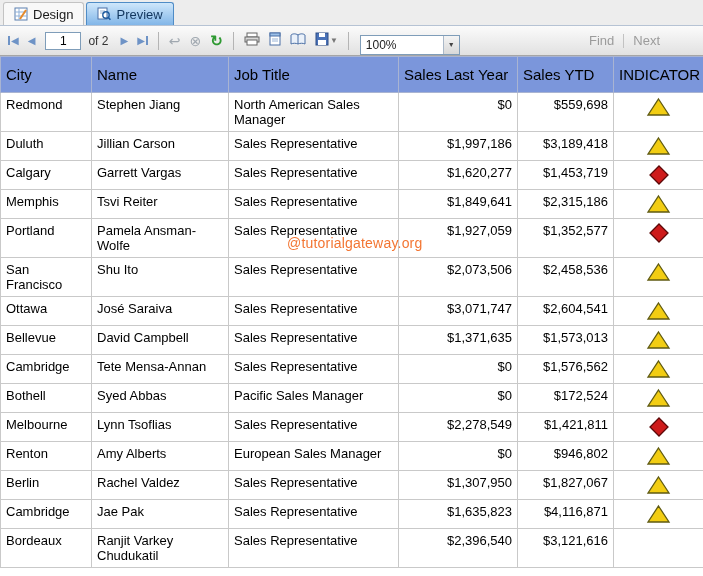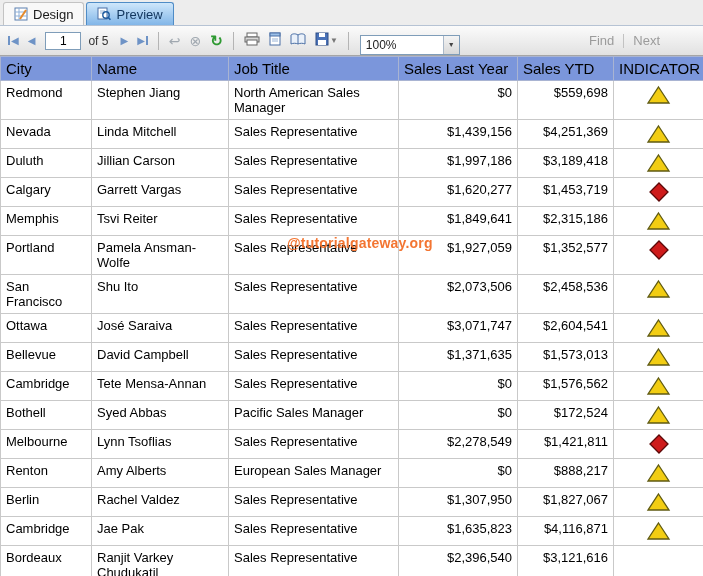--- a/index.html
+++ b/index.html
@@ -43,28 +43,28 @@
     border-left:1px solid #aab8c8;display:flex;align-items:center;justify-content:center;
     font-size:7px;color:#444;}
   .find-area{margin-left:auto;margin-right:38px;display:flex;align-items:center;
     font-size:13px;color:#9b9b9b;}
   .vsep{width:1px;height:14px;background:#c2c2c2;margin:0 9px;}
 
   
   .report-area{position:relative;}
   table.report{border-collapse:collapse;table-layout:fixed;width:703px;font-size:13px;color:#000;}
   table.report th{background:var(--header-bg);font-weight:normal;font-size:15px;
-    text-align:left;padding:2px 5px;height:24px;border:1px solid #a9b4d2;vertical-align:middle;color:#000;}
+    text-align:left;padding:2px 5px;height:36px;border:1px solid #a9b4d2;vertical-align:middle;color:#000;}
   table.report td{border:1px solid #c9c9c9;padding:4px 5px;height:19px;vertical-align:top;
     overflow:hidden;}
   td.money{text-align:right;}
   td.ind{text-align:center;vertical-align:middle;padding:1px;}
   td.ind svg{display:inline-block;vertical-align:middle;}
 
-  .watermark{position:absolute;left:287px;top:179px;font-size:14px;font-weight:bold;
+  .watermark{position:absolute;left:287px;top:179px;font-size:14px;font-weight:normal;
     color:var(--watermark-color);opacity:.92;letter-spacing:.2px;pointer-events:none;}
 </style>
 </head>
 <body>
 
 <div class="window">
 
   <div class="tabstrip">
     <div class="tab">
       <span class="tab-icon">
@@ -94,21 +94,21 @@
 
   <div class="toolbar">
     <span class="tbtn nav-pair">
       <span class="nav-bar"></span>
       <span class="nav-glyph">◀</span>
     </span>
     <span class="tbtn">
       <span class="nav-glyph">◀</span>
     </span>
     <input class="page-input" value="1" style="">
-    <span class="of-label">of 5</span>
+    <span class="of-label">of 2</span>
     <span class="tbtn">
       <span class="nav-glyph">▶</span>
     </span>
     <span class="tbtn nav-pair">
       <span class="nav-glyph">▶</span>
       <span class="nav-bar"></span>
     </span>
 
     <span class="sep"></span>
 
@@ -202,30 +202,20 @@
     <td>Stephen Jiang</td>
     <td>North American Sales Manager</td>
     <td class="money">$0</td>
     <td class="money">$559,698</td>
     <td class="ind"><svg width="25" height="20" viewBox="0 0 25 20">
                 <polygon points="12.5,2 23,18 2,18" fill="#F2CD13" stroke="#5f5a12" stroke-width="1.3"></polygon>
               </svg></td>
   </tr>
 
 
-  <tr>
-    <td>Nevada</td>
-    <td>Linda Mitchell</td>
-    <td>Sales Representative</td>
-    <td class="money">$1,439,156</td>
-    <td class="money">$4,251,369</td>
-    <td class="ind"><svg width="25" height="20" viewBox="0 0 25 20">
-                <polygon points="12.5,2 23,18 2,18" fill="#F2CD13" stroke="#5f5a12" stroke-width="1.3"></polygon>
-              </svg></td>
-  </tr>
 
   <tr>
     <td>Duluth</td>
     <td>Jillian Carson</td>
     <td>Sales Representative</td>
     <td class="money">$1,997,186</td>
     <td class="money">$3,189,418</td>
     <td class="ind"><svg width="25" height="20" viewBox="0 0 25 20">
                 <polygon points="12.5,2 23,18 2,18" fill="#F2CD13" stroke="#5f5a12" stroke-width="1.3"></polygon>
               </svg></td>
@@ -328,21 +318,21 @@
     <td class="ind"><svg width="20" height="20" viewBox="0 0 20 20">
                 <polygon points="10,1 19,10 10,19 1,10" fill="#CE1B1B" stroke="#5c0808" stroke-width="1.3"></polygon>
               </svg></td>
   </tr>
 
   <tr>
     <td>Renton</td>
     <td>Amy Alberts</td>
     <td>European Sales Manager</td>
     <td class="money">$0</td>
-    <td class="money">$888,217</td>
+    <td class="money">$946,802</td>
     <td class="ind"><svg width="25" height="20" viewBox="0 0 25 20">
                 <polygon points="12.5,2 23,18 2,18" fill="#F2CD13" stroke="#5f5a12" stroke-width="1.3"></polygon>
               </svg></td>
   </tr>
 
   <tr>
     <td>Berlin</td>
     <td>Rachel Valdez</td>
     <td>Sales Representative</td>
     <td class="money">$1,307,950</td>

